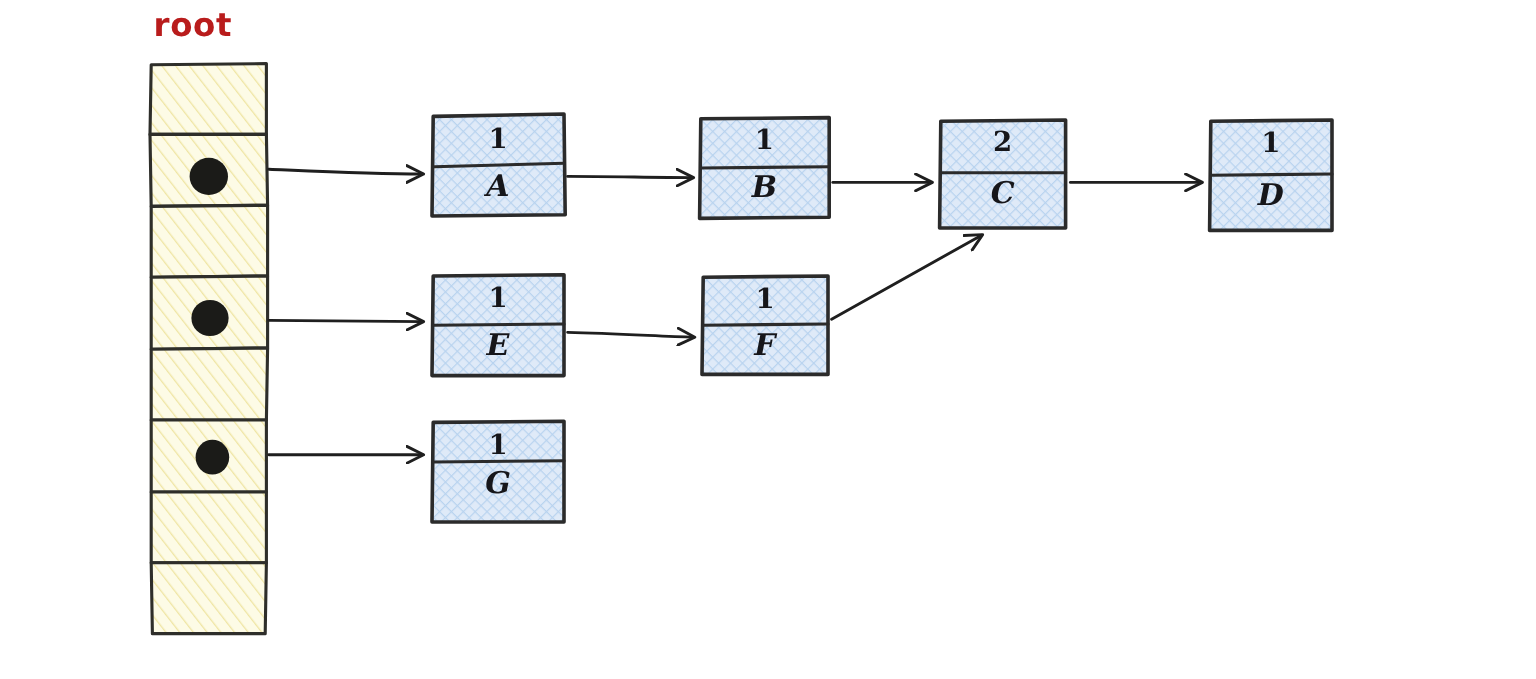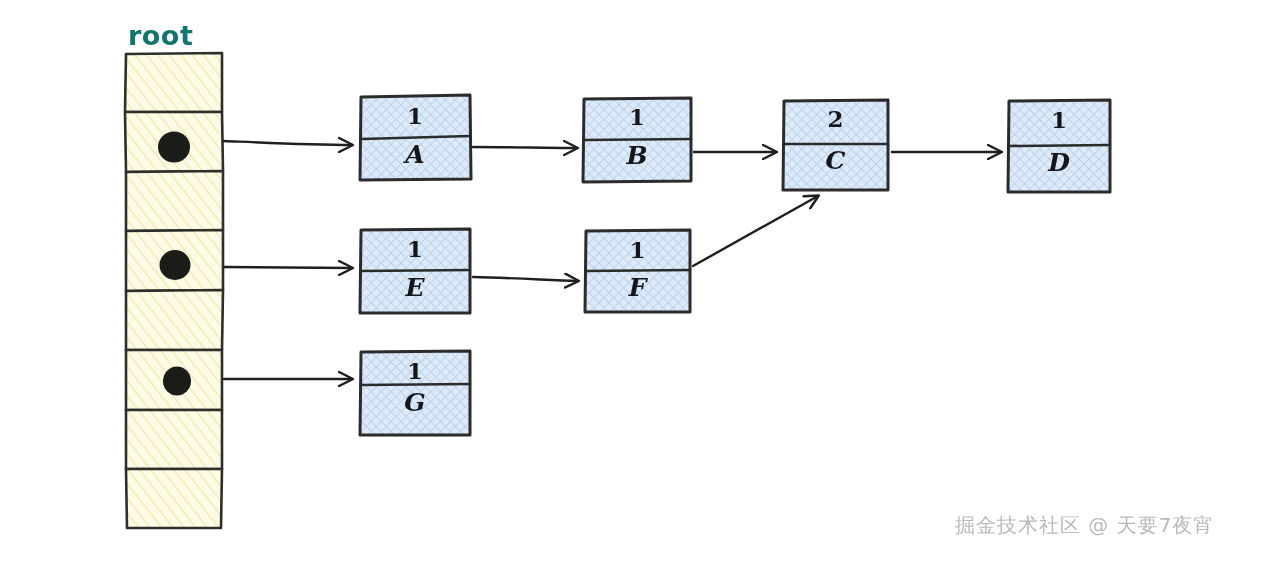--- a/index.html
+++ b/index.html
@@ -20,26 +20,26 @@
   #sketch-svg {
     position: absolute;
     left: 0;
     top: 0;
     width: 1280px;
     height: 566px;
   }
   .root-label {
     position: absolute;
     left: 128px;
-    top: 20px;
+    top: 6px;
     font-family: "DejaVu Sans", sans-serif;
     font-size: 27px;
     font-weight: 700;
     letter-spacing: 0.5px;
-    color: #0f766e;
+    color: #b91c1c;
   }
   .node-text {
     position: absolute;
     font-family: "DejaVu Serif", serif;
     font-weight: 700;
     color: #16161a;
     text-align: center;
     pointer-events: none;
   }
   .node-count {
@@ -182,15 +182,14 @@
 
   <div class="node-text node-count" style="left:360px; top:235px; width:110px;">1</div>
   <div class="node-text node-name" style="left:360px; top:273px; width:110px;">E</div>
 
   <div class="node-text node-count" style="left:585px; top:236px; width:105px;">1</div>
   <div class="node-text node-name" style="left:585px; top:273px; width:105px;">F</div>
 
   <div class="node-text node-count" style="left:360px; top:357px; width:110px;">1</div>
   <div class="node-text node-name" style="left:360px; top:388px; width:110px;">G</div>
 
-  <div class="watermark">掘金技术社区 @ 天要7夜宵</div>
 
 </div>
 
 </body></html>

